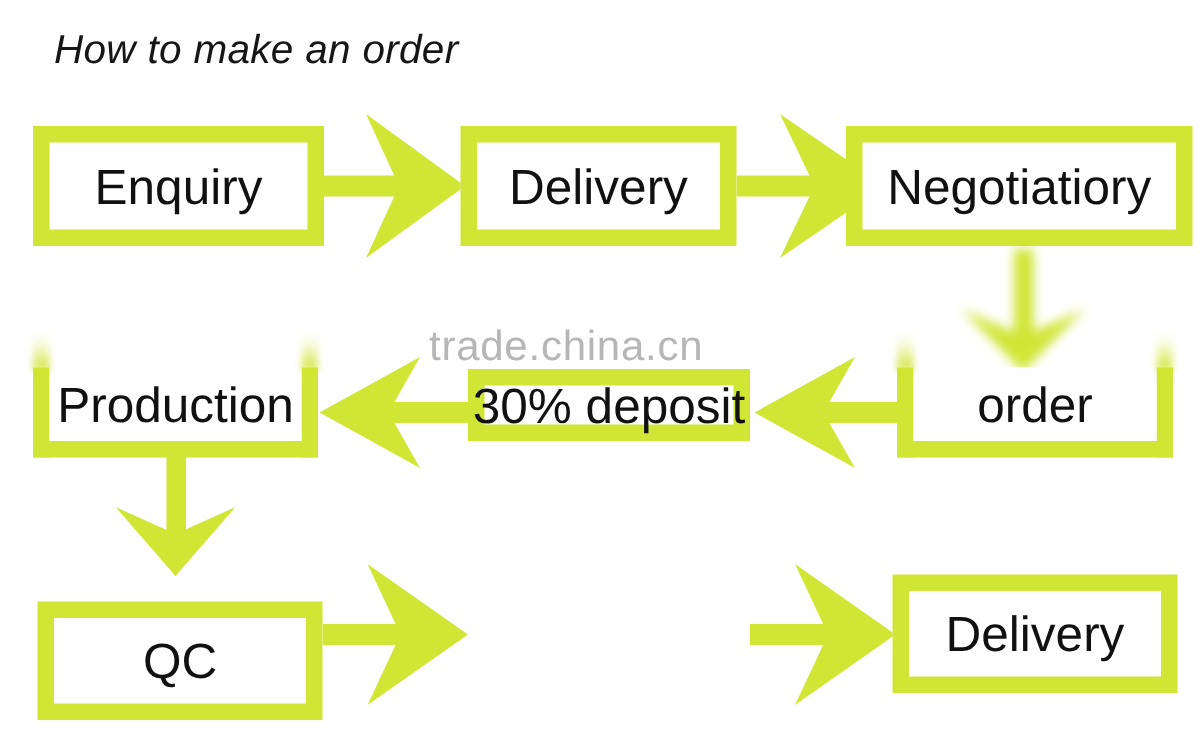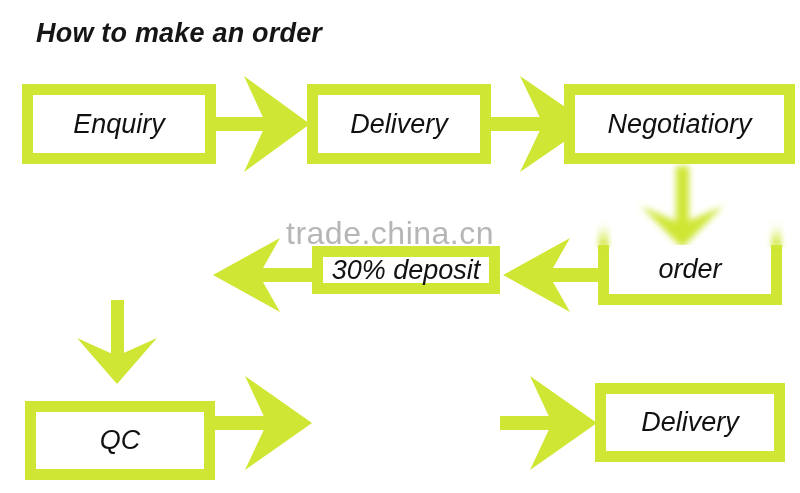--- a/index.html
+++ b/index.html
@@ -18,52 +18,51 @@
     background: #ffffff;
     overflow: hidden;
   }
   
   .title {
     position: absolute;
     left: 36px;
     top: 18px;
     font-size: 27px;
     font-style: italic;
-    font-weight: 700;
+    font-weight: 400;
     color: #161616;
     letter-spacing: 0.2px;
     white-space: nowrap;
   }
   
   .watermark {
     position: absolute;
     left: 286px;
     top: 215px;
-    font-size: 32px;
+    font-size: 28px;
     font-weight: 400;
     color: #b6b6b6;
     letter-spacing: 0.5px;
     white-space: nowrap;
     z-index: 6;
     pointer-events: none;
   }
   
   .box {
     position: absolute;
     box-sizing: border-box;
     background: #ffffff;
     border: 11px solid #cfe634;
     display: flex;
     align-items: center;
     justify-content: center;
     z-index: 3;
   }
   .box .box-label {
-    font-size: 27px;
-    font-style: italic;
+    font-size: 33px;
     font-weight: 400;
     color: #111111;
     white-space: nowrap;
     line-height: 1;
   }
   
   .box.faded-top {
     border-top: 0 solid transparent;
     background: transparent;
   }
@@ -107,20 +106,26 @@
   </div>
 
   <div class="box" style="left:307px; top:84px; width:184px; height:80px;">
     <span class="box-label">Delivery</span>
   </div>
 
   <div class="box" style="left:564px; top:84px; width:231px; height:80px;">
     <span class="box-label">Negotiatiory</span>
   </div>
 
+  <div class="box faded-top" style="left:22px; top:245px; width:190px; height:60px;">
+    <div class="inner-fill"></div>
+    <span class="glow-stub left"></span>
+    <span class="glow-stub right"></span>
+    <span class="box-label">Production</span>
+  </div>
 
   <div class="box" style="left:312px; top:246px; width:188px; height:48px;">
     <span class="box-label">30% deposit</span>
   </div>
 
   <div class="box faded-top" style="left:598px; top:245px; width:184px; height:60px;">
     <div class="inner-fill"></div>
     <span class="glow-stub left"></span>
     <span class="glow-stub right"></span>
     <span class="box-label">order</span>

